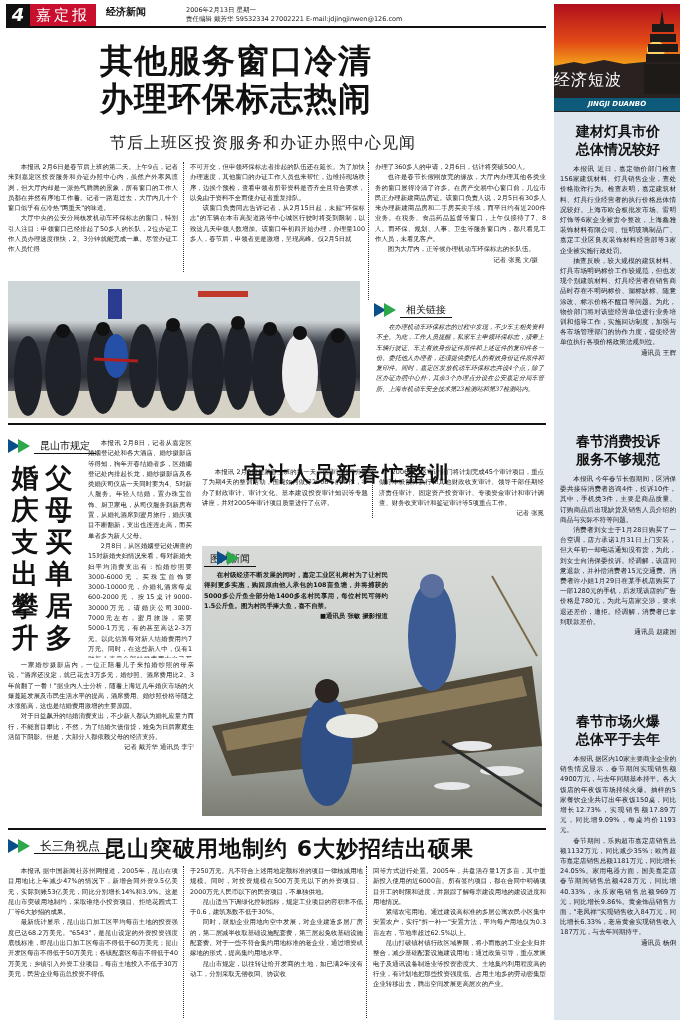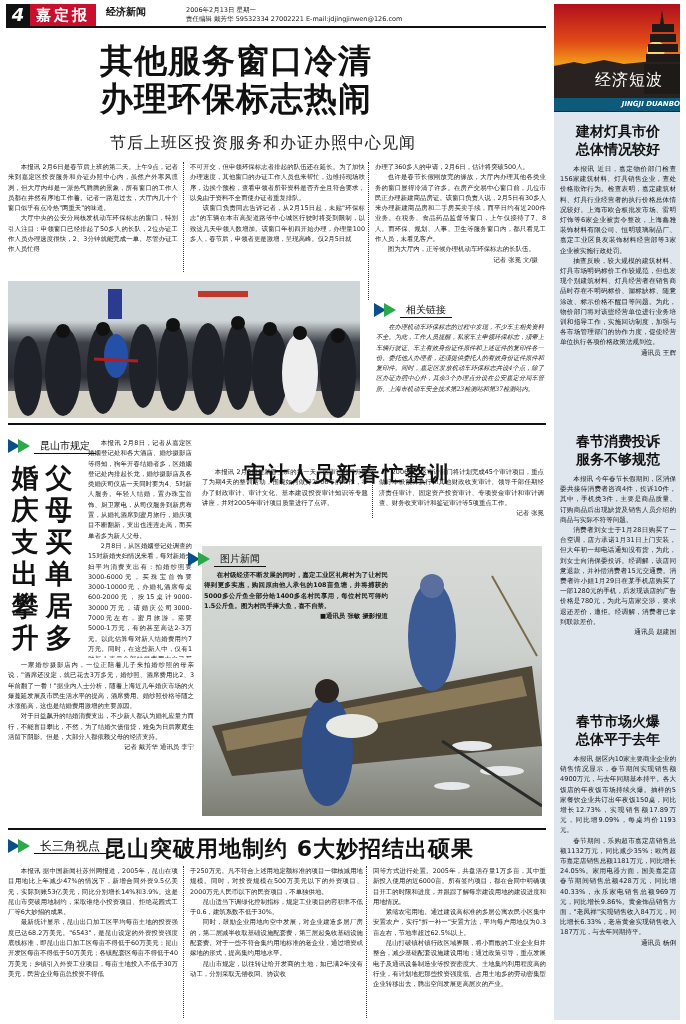--- a/index.html
+++ b/index.html
@@ -3,21 +3,21 @@
 <meta charset="utf-8">
 <style>
   * { box-sizing: border-box; margin: 0; padding: 0; }
   html, body { width: 686px; height: 1024px; background: #fff; overflow: hidden; }
   body { font-family: "DejaVu Sans", sans-serif; color: #111; position: relative; }
   .abs { position: absolute; }
 
   
   #masthead { left: 6px; top: 4px; width: 540px; height: 24px; border-bottom: 2px solid #111; }
   .page-no { left: 0; top: 0; width: 24px; height: 22px; background: #111; color: #fff; font-weight: bold; font-size: 18px; text-align: center; line-height: 22px; font-style: italic; }
-  .paper-name { left: 24px; top: 0; width: 66px; height: 22px; background: #c8102e; color: #fff; font-size: 15px; line-height: 22px; text-align: center; letter-spacing: 3px; font-family: "DejaVu Serif", serif; font-weight: bold; }
+  .paper-name { left: 24px; top: 0; width: 66px; height: 22px; background: #c8102e; color: #fff; font-size: 15px; line-height: 22px; text-align: center; letter-spacing: 3px; font-family: "DejaVu Serif", serif; font-weight: normal; }
   .section-name { left: 100px; top: 1px; font-size: 10px; font-weight: bold; }
   .mast-meta { left: 180px; top: 2px; font-size: 6.5px; line-height: 9px; color: #222; white-space: nowrap; }
 
   
   .headline { left: 100px; top: 42px; width: 360px; font-size: 33px; font-weight: 900; line-height: 38px; letter-spacing: 1px; }
   .subhead { left: 110px; top: 133px; font-size: 16px; letter-spacing: 1px; color: #222; }
 
   .body-text { font-size: 6.4px; line-height: 10.3px; text-align: justify; color: #1a1a1a; }
   .body-text p { text-indent: 2em; }
   .col-sep { border-left: 1.5px dotted #333; }
@@ -32,22 +32,22 @@
   .tag { display: flex; align-items: center; height: 16px; }
   .tag .chev { width: 26px; height: 14px; position: relative; }
   .tag .chev:before, .tag .chev:after { content: ""; position: absolute; top: 0; width: 0; height: 0; border-top: 7px solid transparent; border-bottom: 7px solid transparent; }
   .tag .chev:before { left: 0; border-left: 12px solid #0a4f88; }
   .tag .chev:after { left: 10px; border-left: 12px solid #2aa84a; }
   .tag .tag-label { font-size: 10px; padding: 0 6px; border-bottom: 1.5px solid #111; line-height: 14px; }
 
   
   .sidebar { left: 554px; top: 4px; width: 126px; height: 1016px; background: #dfe6ee; }
   .banner { left: 554px; top: 4px; width: 126px; height: 108px; background: linear-gradient(180deg,#b10f1d 0%,#e24a16 35%,#f29b1a 55%,#4a2a20 75%,#2a2320 100%); overflow: hidden; }
-  .banner-title { left: 0; top: 66px; width: 126px; text-align: center; color: #fff; font-size: 16px; letter-spacing: 1px; padding-left: 24px; }
-  .banner-sub { left: 0; top: 94px; width: 126px; height: 13px; background: #0e5a7a; color: #fff; font-size: 7px; font-weight: bold; font-style: italic; text-align: right; line-height: 13px; }
+  .banner-title { left: 0; top: 66px; width: 126px; text-align: left; color: #fff; font-size: 16px; letter-spacing: 1px; }
+  .banner-sub { left: 0; top: 94px; width: 126px; height: 13px; background: #0e5a7a; color: #fff; font-size: 7px; font-weight: bold; font-style: italic; text-align: center; line-height: 13px; }
   .side-h { font-family: "DejaVu Serif", serif; font-weight: bold; font-size: 14px; line-height: 18px; text-align: center; color: #111; }
   .side-text { font-size: 6.6px; line-height: 10.2px; text-align: justify; color: #1a1a1a; }
   .side-text p { text-indent: 2em; }
 
   .vhead { font-size: 27px; font-weight: 900; line-height: 32px; width: 30px; text-align: center; }
 
   .grey-note { font-family: "DejaVu Serif", serif; font-style: italic; }
 </style>
 </head>
 <body>
@@ -177,21 +177,21 @@
     <ellipse cx="150" cy="180" rx="26" ry="12" fill="#e9e9e4"></ellipse>
     <g fill="#e6e8ea">
         <ellipse cx="270" cy="200" rx="20" ry="5"></ellipse>
         <ellipse cx="300" cy="225" rx="22" ry="5"></ellipse>
         <ellipse cx="250" cy="240" rx="18" ry="4"></ellipse>
       </g>
     <line x1="240" y1="195" x2="340" y2="260" stroke="#2a2a2a" stroke-width="3"></line>
     <line x1="290" y1="30" x2="335" y2="110" stroke="#7a6a4a" stroke-width="2"></line>
   </svg>
 </div>
-<div class="abs tag" style="left:188px;top:551px;">
+<div class="abs tag" style="left:204px;top:551px;flex-direction:column;">
   <span class="chev"></span>
   <span class="tag-label">图片新闻</span>
 </div>
 <div class="abs body-text" style="left:204px;top:570px;width:184px;font-weight:bold;">
   <p>在村级经济不断发展的同时，嘉定工业区礼树村为了让村民得到更多实惠，购回原由他人承包的108亩鱼塘，并将捕获的5000多公斤鱼全部分给1400多名村民享用，每位村民可得约1.5公斤鱼。图为村民手捧大鱼，喜不自禁。</p>
   <div style="text-align:right">■通讯员 张敏 摄影报道</div>
 </div>
 
 <div class="abs rule" style="left:8px;top:828px;width:538px;"></div>
 

